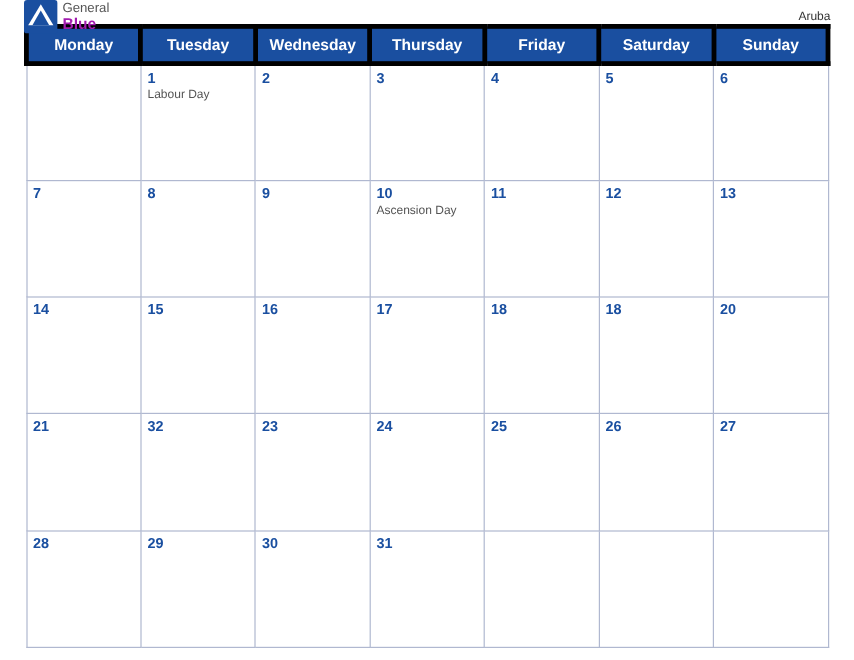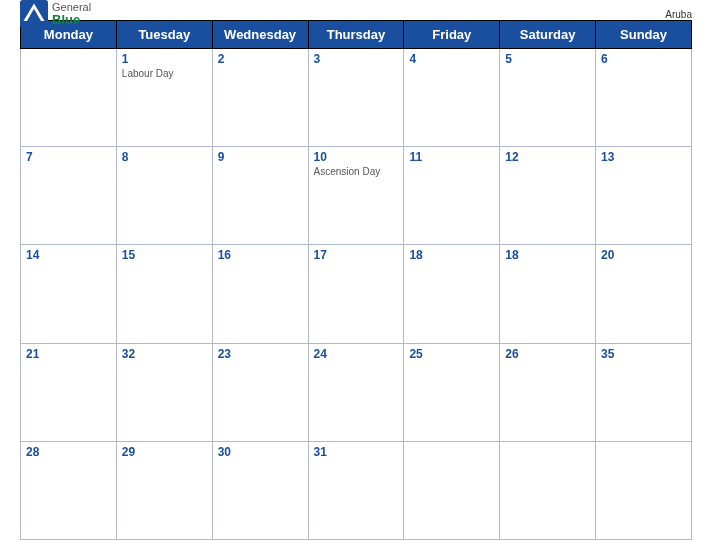--- a/index.html
+++ b/index.html
@@ -34,21 +34,21 @@
       flex-direction: column;
       line-height: 1.1;
     }
     .logo-general {
       font-size: 11px;
       color: #555;
     }
     .logo-blue {
       font-size: 13px;
       font-weight: bold;
-      color: #15803d;
+      color: #a21caf;
     }
     .logo-icon {
       width: 28px;
       height: 28px;
     }
     .title {
       font-size: 28px;
       color: #1a4fa0;
       font-weight: normal;
     }
@@ -64,21 +64,21 @@
       border-collapse: collapse;
       flex: 1;
     }
     .calendar thead tr th {
       background-color: #1a4fa0;
       color: #fff;
       font-size: 13px;
       font-weight: bold;
       padding: 6px 4px;
       text-align: center;
-      border: 1px solid #000000;
+      border: 4px solid #000000;
     }
     .calendar tbody tr td {
       border: 1px solid #b0b8d0;
       vertical-align: top;
       padding: 3px 5px;
       width: calc(100% / 7);
       height: 72px;
     }
     .day-number {
       font-size: 12px;
@@ -211,21 +211,21 @@
         <td>
           <span class="day-number">24</span>
         </td>
         <td>
           <span class="day-number">25</span>
         </td>
         <td>
           <span class="day-number">26</span>
         </td>
         <td>
-          <span class="day-number">35</span>
+          <span class="day-number">27</span>
         </td>
       </tr>
       <tr>
         <td>
           <span class="day-number">28</span>
         </td>
         <td>
           <span class="day-number">29</span>
         </td>
         <td>

